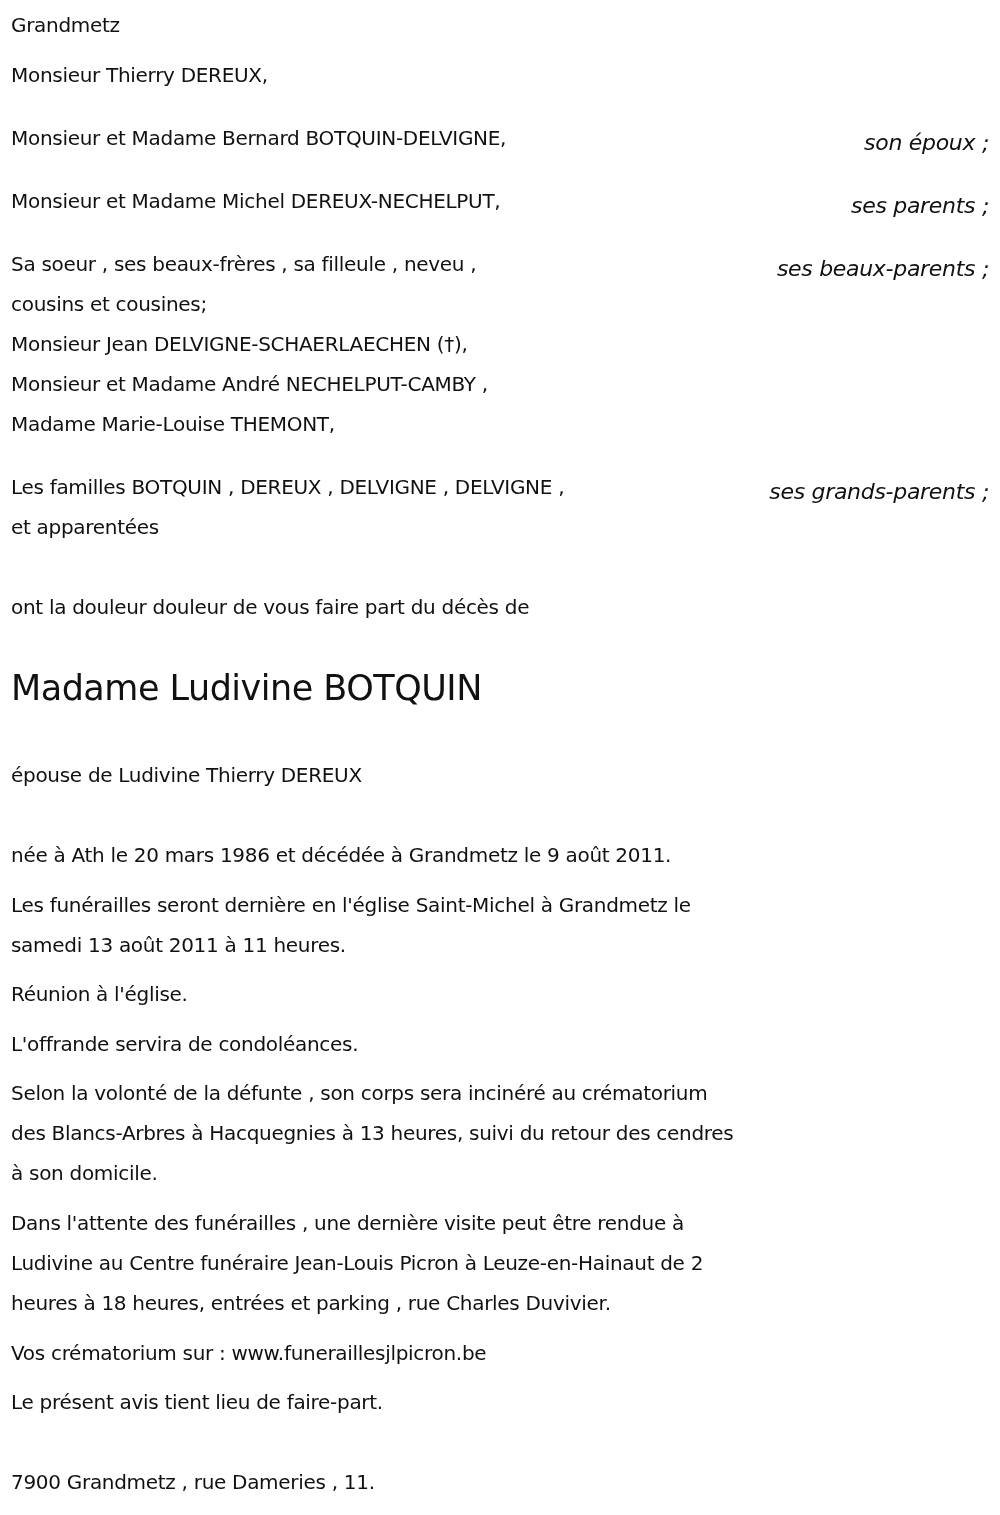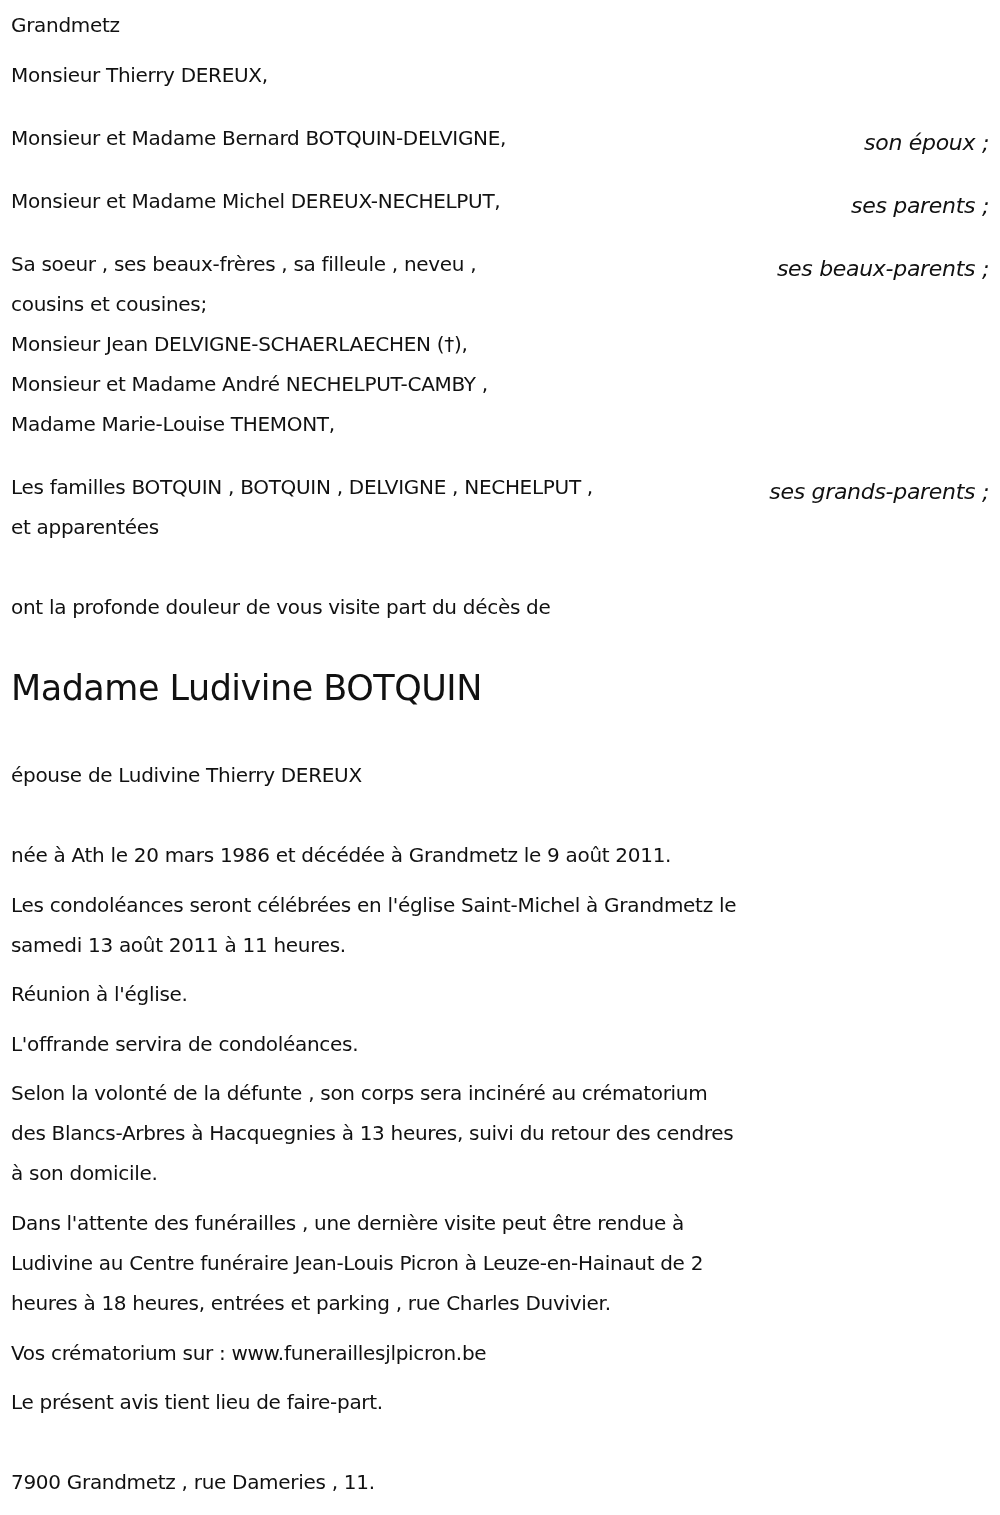--- a/index.html
+++ b/index.html
@@ -28,32 +28,32 @@
   <div class="rel" style="top:211px">ses beaux-parents ;</div>
 
   <div class="line" style="top:249px">Sa soeur , ses beaux-frères , sa filleule , neveu ,</div>
   <div class="line" style="top:289px">cousins et cousines;</div>
 
   <div class="line" style="top:329px">Monsieur Jean DELVIGNE-SCHAERLAECHEN (†),</div>
   <div class="line" style="top:369px">Monsieur et Madame André NECHELPUT-CAMBY ,</div>
   <div class="line" style="top:409px">Madame Marie-Louise THEMONT,</div>
   <div class="rel" style="top:434px">ses grands-parents ;</div>
 
-  <div class="line" style="top:472px">Les familles BOTQUIN , BOTQUIN , DELVIGNE , NECHELPUT ,</div>
+  <div class="line" style="top:472px">Les familles BOTQUIN , DEREUX , DELVIGNE , DELVIGNE ,</div>
   <div class="line" style="top:512px">et apparentées</div>
 
-  <div class="line" style="top:592px">ont la profonde douleur de vous visite part du décès de</div>
+  <div class="line" style="top:592px">ont la douleur douleur de vous faire part du décès de</div>
 
   <div class="title" style="top:666px">Madame Ludivine BOTQUIN</div>
 
   <div class="line" style="top:760px">épouse de Ludivine Thierry DEREUX</div>
 
   <div class="line" style="top:840px">née à Ath le 20 mars 1986 et décédée à Grandmetz le 9 août 2011.</div>
 
-  <div class="line" style="top:890px">Les condoléances seront célébrées en l'église Saint-Michel à Grandmetz le</div>
+  <div class="line" style="top:890px">Les funérailles seront dernière en l'église Saint-Michel à Grandmetz le</div>
   <div class="line" style="top:930px">samedi 13 août 2011 à 11 heures.</div>
 
   <div class="line" style="top:979px">Réunion à l'église.</div>
 
   <div class="line" style="top:1029px">L'offrande servira de condoléances.</div>
 
   <div class="line" style="top:1078px">Selon la volonté de la défunte , son corps sera incinéré au crématorium</div>
   <div class="line" style="top:1118px">des Blancs-Arbres à Hacquegnies à 13 heures, suivi du retour des cendres</div>
   <div class="line" style="top:1158px">à son domicile.</div>
 

